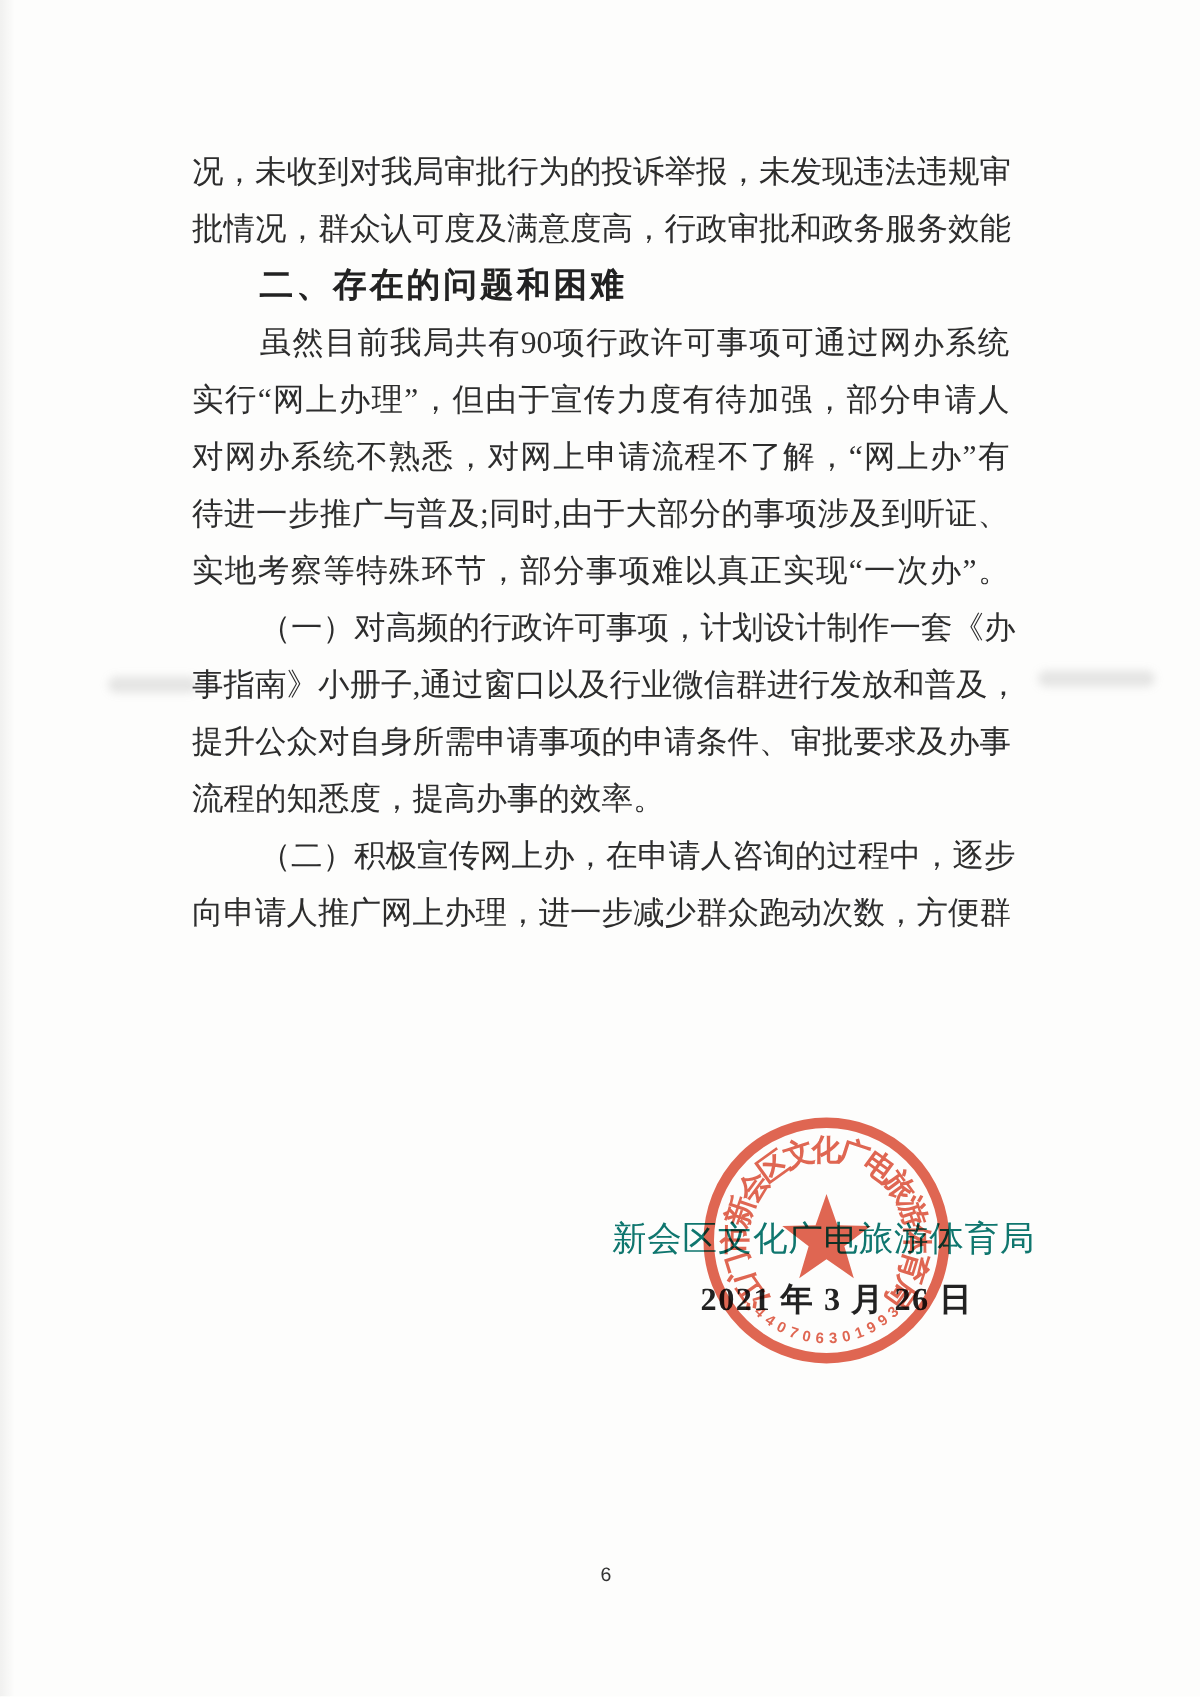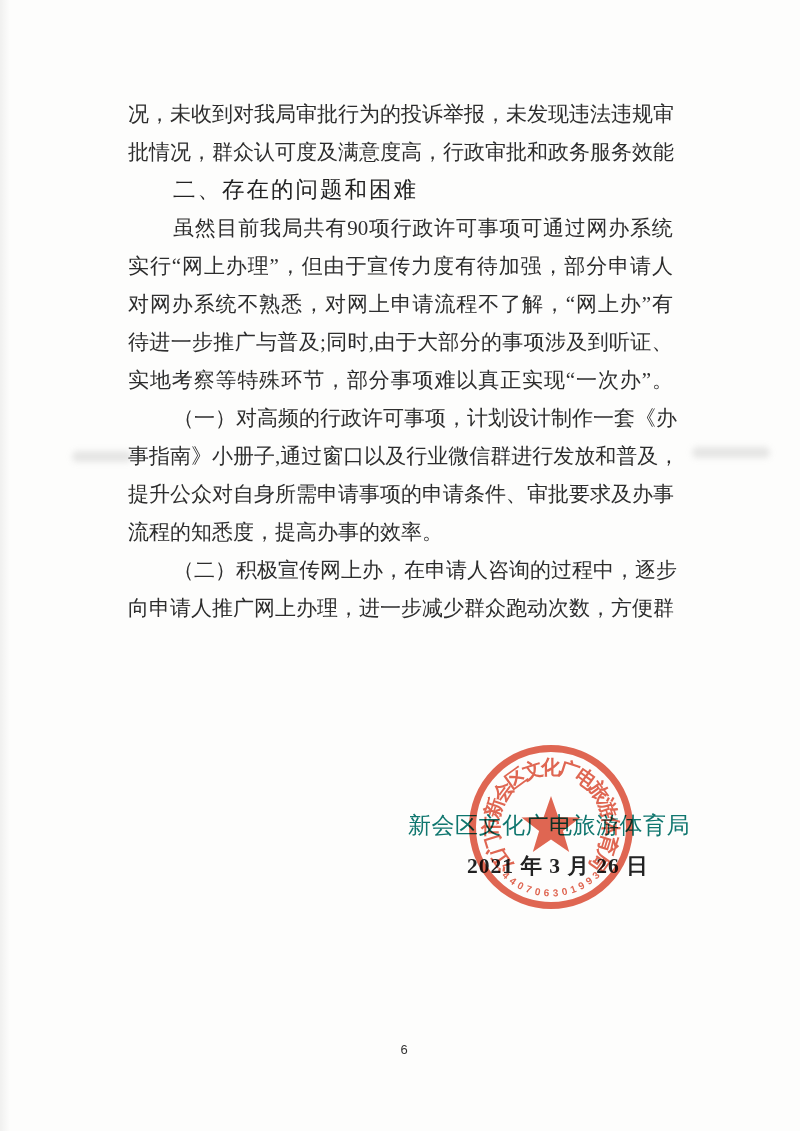--- a/index.html
+++ b/index.html
@@ -22,21 +22,21 @@
     letter-spacing:0px;white-space:nowrap;
   }
   .line.just{
     display:flex;justify-content:space-between;align-items:center;
   }
   .line.just span{display:block;line-height:38px;}
   .line.indent{padding-left:45px;}
   .line.indent:not(.just){padding-left:0;text-indent:45px;}
   .line.heading{
     font-family:"Liberation Sans","DejaVu Sans",sans-serif;
-    font-weight:normal;font-size:22.5px;letter-spacing:2px;color:#222;
+    font-weight:bold;font-size:22.5px;letter-spacing:2px;color:#222;
   }
   
   .artifact{position:absolute;height:11px;border-radius:6px;
     background:rgba(120,120,120,0.18);filter:blur(3px);}
   .artifact.a-left{left:72px;top:451px;width:60px;}
   .artifact.a-right{left:692px;top:447px;width:78px;}
   
   .sig-agency{
     position:absolute;left:408px;top:810px;
     font-size:23px;letter-spacing:0.5px;color:#0f766e;white-space:nowrap;

